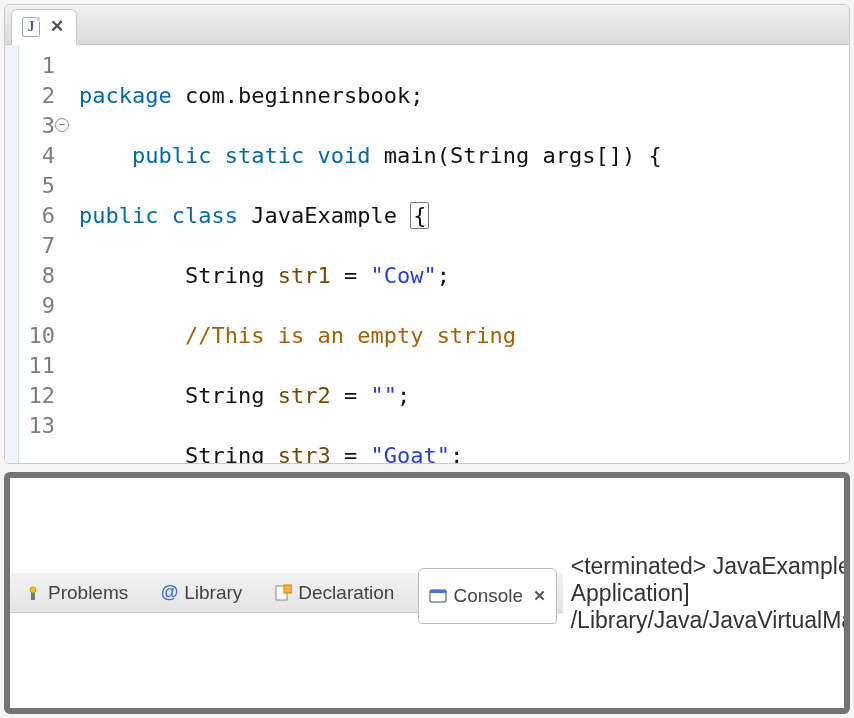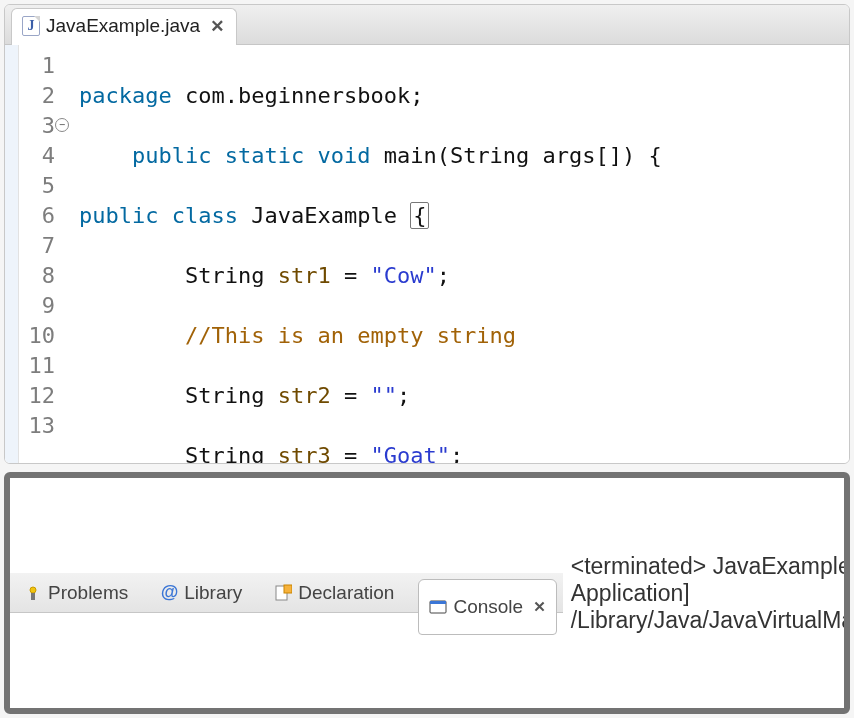--- a/index.html
+++ b/index.html
@@ -154,21 +154,21 @@
     padding:4px 8px;
     border-radius:4px;
   }
   .btab.active {
     background:#fff;
     border:1px solid #bcbcbc;
     border-top-left-radius:6px;
     border-top-right-radius:6px;
     padding:16px 10px;
     position:relative;
-    top:14px;
+    top:3px;
   }
   .btab .ic { width:18px; height:18px; display:inline-flex; align-items:center; justify-content:center;}
   .console-body {
     flex:1;
     padding:4px 8px;
     font-family: Menlo, Consolas, monospace;
     font-size:20px;
     color:#222;
     line-height:40px;
     white-space:pre;
@@ -181,21 +181,20 @@
     padding:2px 8px;
   }
 </style>
 </head>
 <body>
 
 <div class="editor-panel">
   <div class="editor-tabs">
     <div class="editor-tab">
       <span class="j-icon">J</span>
-      <span>JavaExample.java</span>
       <span class="close-tab-icon">✕</span>
     </div>
   </div>
 
   <div class="code-area">
     <div class="marker-strip"></div>
     <div class="gutter">
       <span class="ln">1</span>
       <span class="ln">2</span>
       <span class="ln">3<span class="fold-icon">−</span></span>

